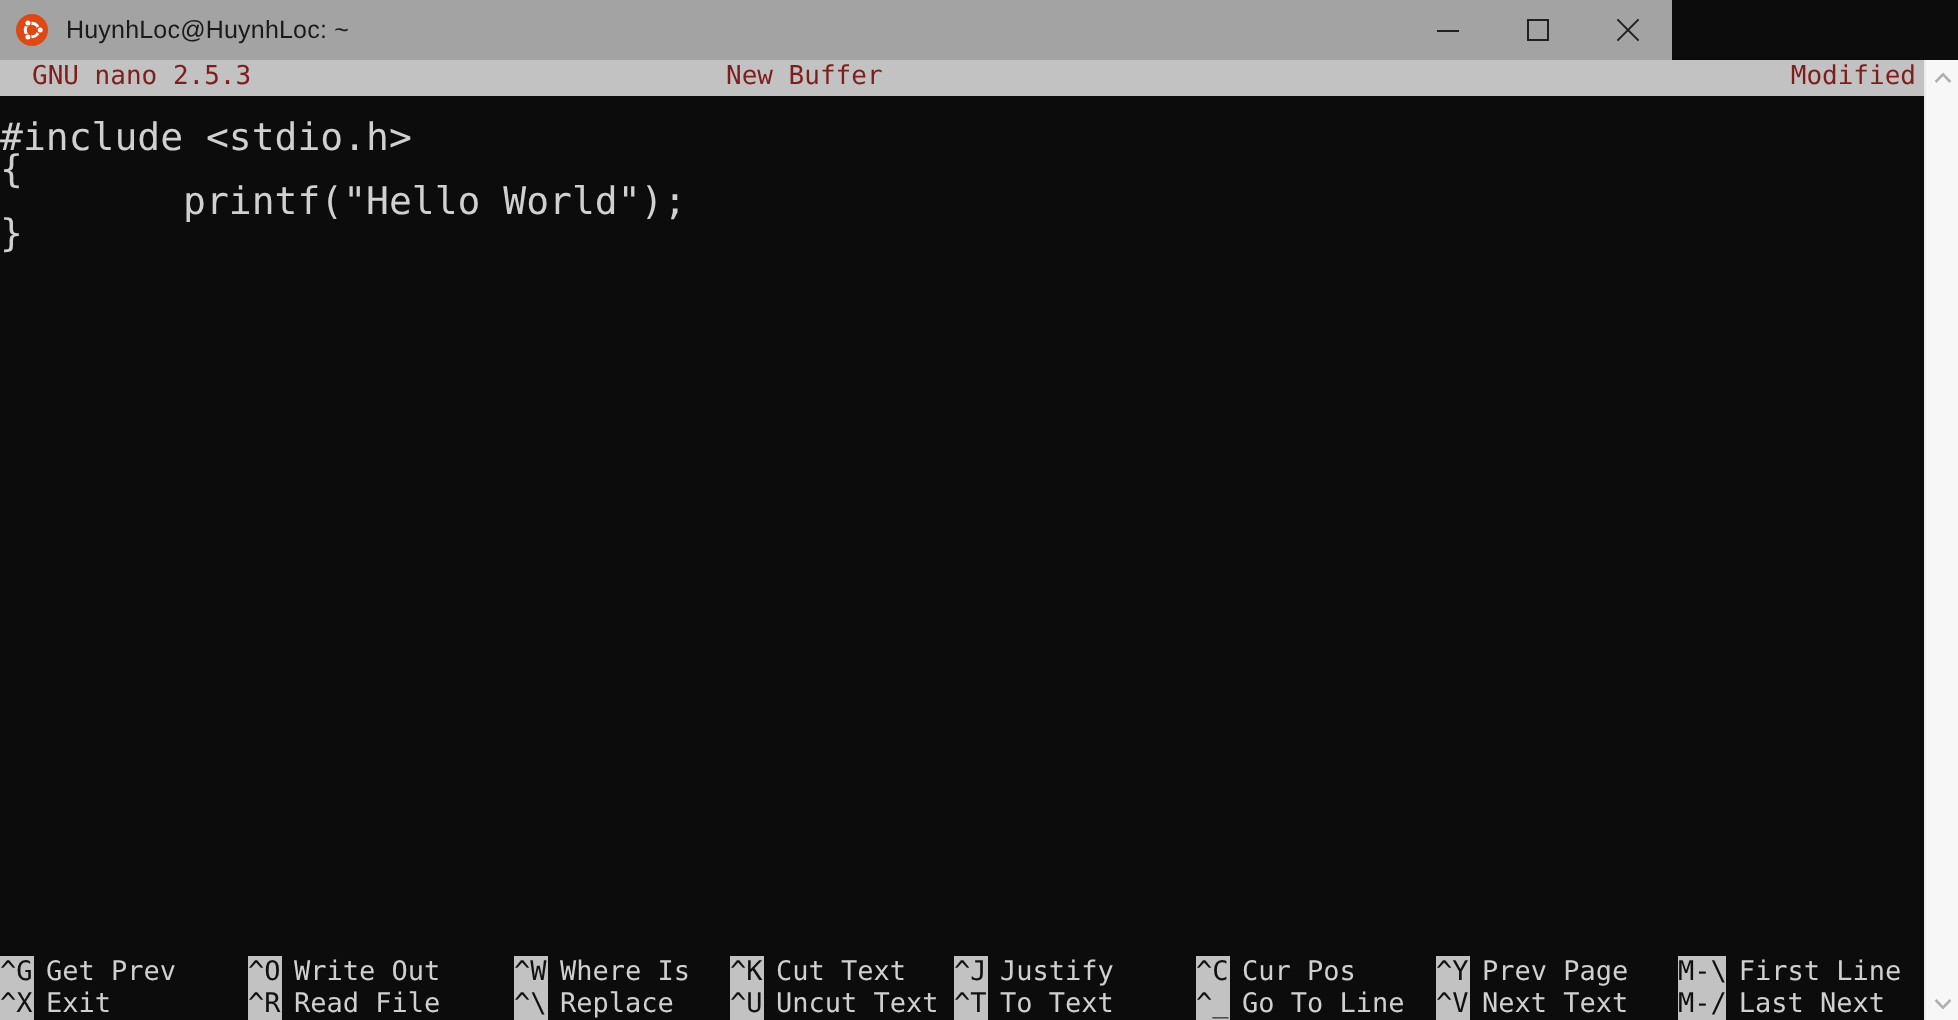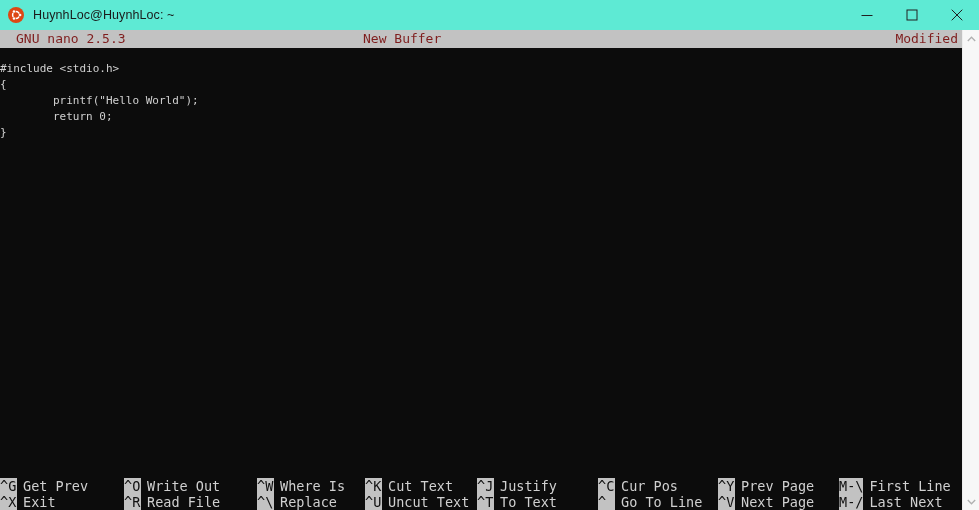--- a/index.html
+++ b/index.html
@@ -19,23 +19,23 @@
     width: 979px;
     height: 510px;
     background: #0c0c0c;
     overflow: hidden;
   }
 
   
   #titlebar {
     position: absolute;
     top: 0; left: 0;
-    width: 979px;
+    width: 836px;
     height: 30px;
-    background: #5eead4;
+    background: #a3a3a3;
     display: flex;
     align-items: center;
   }
   #title-left {
     display: flex;
     align-items: center;
     padding-left: 8px;
     flex: 1 1 auto;
     min-width: 0;
   }
@@ -91,21 +91,21 @@
 
   
   #editor {
     position: absolute;
     top: 48px; left: 0;
     width: 962px;
     height: 428px;
     background: #0c0c0c;
     color: #cccccc;
     font-family: "DejaVu Sans Mono", monospace;
-    font-size: 11px;
+    font-size: 19px;
     line-height: 16px;
     padding-top: 13px;
     box-sizing: border-box;
     overflow: hidden;
   }
   .code-line {
     white-space: pre;
     height: 16px;
     padding-left: 0px;
     color: #d0d0d0;
@@ -231,21 +231,20 @@
   <div id="nano-statusbar">
     <span id="nano-version">GNU nano 2.5.3</span>
     <span id="nano-buffer">New Buffer</span>
     <span id="nano-modified">Modified</span>
   </div>
 
   <div id="editor">
     <div class="code-line">#include &lt;stdio.h&gt;</div>
     <div class="code-line">{</div>
     <div class="code-line">        printf("Hello World");</div>
-    <div class="code-line">        return 0;</div>
     <div class="code-line">}</div>
   </div>
 
   <div id="shortcutbar">
     <div class="shortcut-row" id="sc-row-1">
         <div class="sc" style="left: 0px;"><span class="sc-key">^G</span><span class="sc-label">Get Prev</span></div>
         <div class="sc" style="left: 124px;"><span class="sc-key">^O</span><span class="sc-label">Write Out</span></div>
         <div class="sc" style="left: 257px;"><span class="sc-key">^W</span><span class="sc-label">Where Is</span></div>
         <div class="sc" style="left: 365px;"><span class="sc-key">^K</span><span class="sc-label">Cut Text</span></div>
         <div class="sc" style="left: 477px;"><span class="sc-key">^J</span><span class="sc-label">Justify</span></div>
@@ -253,21 +252,21 @@
         <div class="sc" style="left: 718px;"><span class="sc-key">^Y</span><span class="sc-label">Prev Page</span></div>
         <div class="sc" style="left: 839px;"><span class="sc-key">M-\</span><span class="sc-label">First Line</span></div>
       </div>
     <div class="shortcut-row" id="sc-row-2">
         <div class="sc" style="left: 0px;"><span class="sc-key">^X</span><span class="sc-label">Exit</span></div>
         <div class="sc" style="left: 124px;"><span class="sc-key">^R</span><span class="sc-label">Read File</span></div>
         <div class="sc" style="left: 257px;"><span class="sc-key">^\</span><span class="sc-label">Replace</span></div>
         <div class="sc" style="left: 365px;"><span class="sc-key">^U</span><span class="sc-label">Uncut Text</span></div>
         <div class="sc" style="left: 477px;"><span class="sc-key">^T</span><span class="sc-label">To Text</span></div>
         <div class="sc" style="left: 598px;"><span class="sc-key">^_</span><span class="sc-label">Go To Line</span></div>
-        <div class="sc" style="left: 718px;"><span class="sc-key">^V</span><span class="sc-label">Next Page</span></div>
+        <div class="sc" style="left: 718px;"><span class="sc-key">^V</span><span class="sc-label">Next Text</span></div>
         <div class="sc" style="left: 839px;"><span class="sc-key">M-/</span><span class="sc-label">Last Next</span></div>
       </div>
   </div>
 
   <div id="scrollbar">
     <div class="sb-arrow" id="sb-up">
       <svg width="9" height="6" viewBox="0 0 9 6">
         <polyline points="0.8,5 4.5,1.2 8.2,5" fill="none" stroke="#b0b0b0" stroke-width="1.3"></polyline>
       </svg>
     </div>

